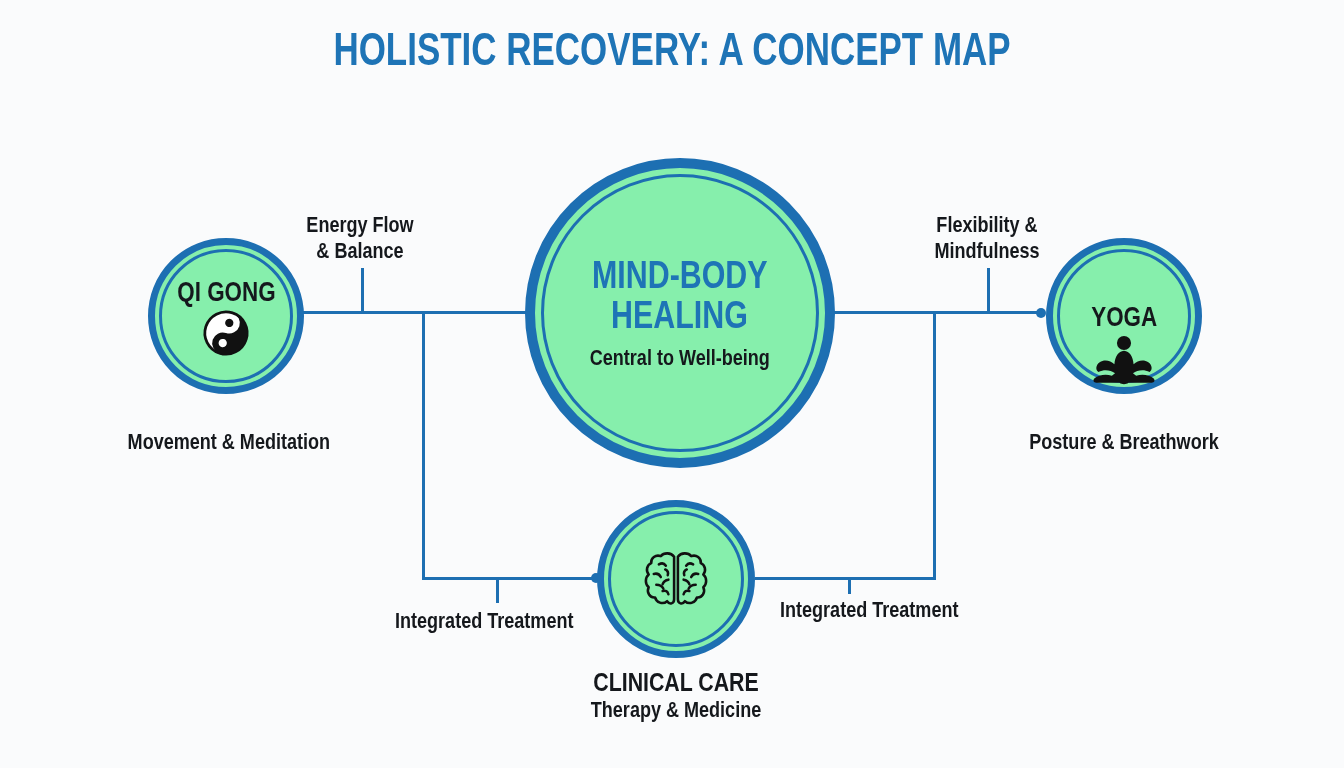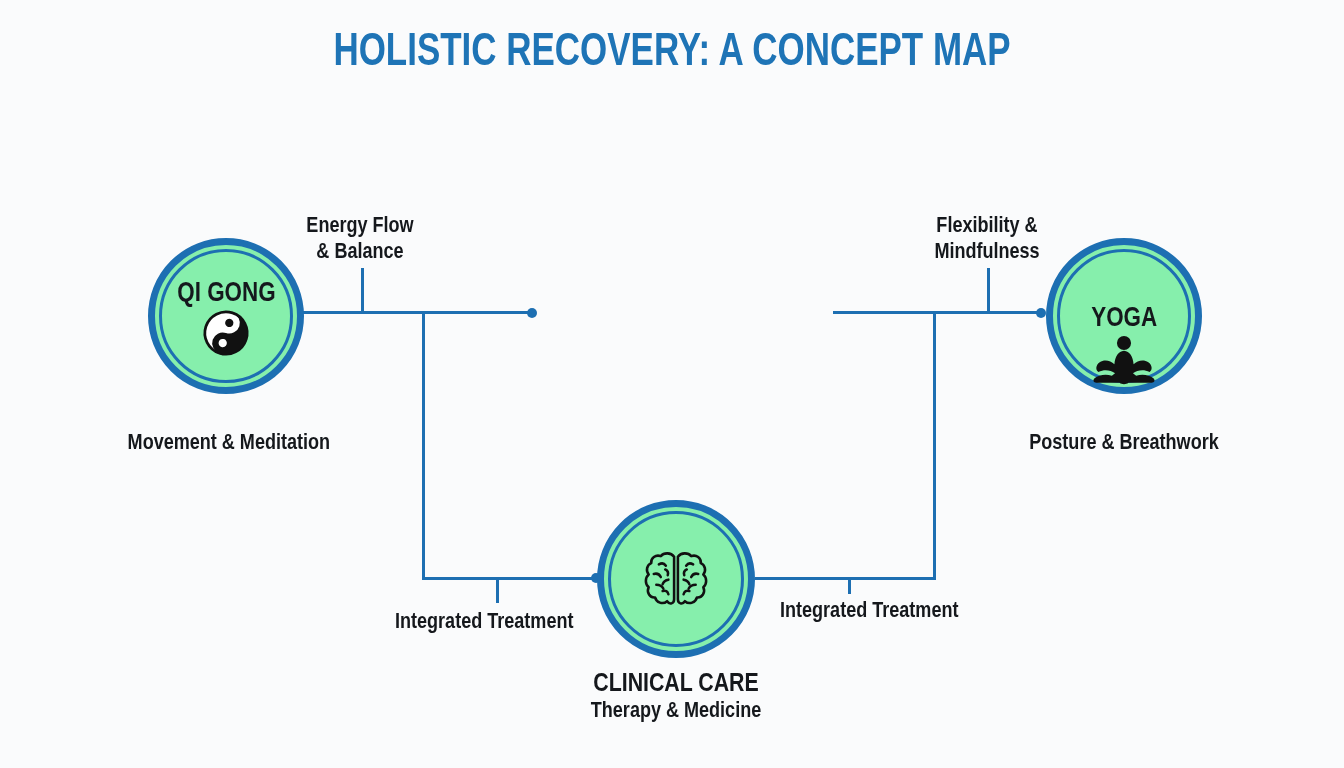--- a/index.html
+++ b/index.html
@@ -107,20 +107,28 @@
   <div class="dot" style="left:591px;top:573px;"></div>
 
   <div class="line" style="left:496px;top:579px;width:3px;height:24px;"></div>
 
   <div class="line" style="left:933px;top:311px;width:3px;height:269px;"></div>
 
   <div class="line" style="left:755px;top:577px;width:181px;height:3px;"></div>
 
   <div class="line" style="left:848px;top:579px;width:3px;height:15px;"></div>
 
+  <div class="node node-center" style="left:525px;top:158px;width:310px;height:310px;">
+    <div class="ring-inner"></div>
+    <div class="node-content">
+      <div class="center-line">MIND-BODY</div>
+      <div class="center-line">HEALING</div>
+      <div class="center-sub">Central to Well-being</div>
+    </div>
+  </div>
 
   <div class="node" style="left:148px;top:238px;width:156px;height:156px;">
     <div class="ring-inner"></div>
     <div class="node-content">
       <div class="node-label">QI GONG</div>
       <div class="icon-wrap" style="margin-top:2px;">
         <svg width="46" height="46" viewBox="0 0 100 100" style="transform:rotate(18deg);">
           <circle cx="50" cy="50" r="46" fill="#fff" stroke="#111" stroke-width="6"></circle>
           <path d="M50,4 a46,46 0 0 1 0,92 a23,23 0 0 1 0,-46 a23,23 0 0 0 0,-46 Z" fill="#111"></path>
           <circle cx="50" cy="27" r="9" fill="#111"></circle>

